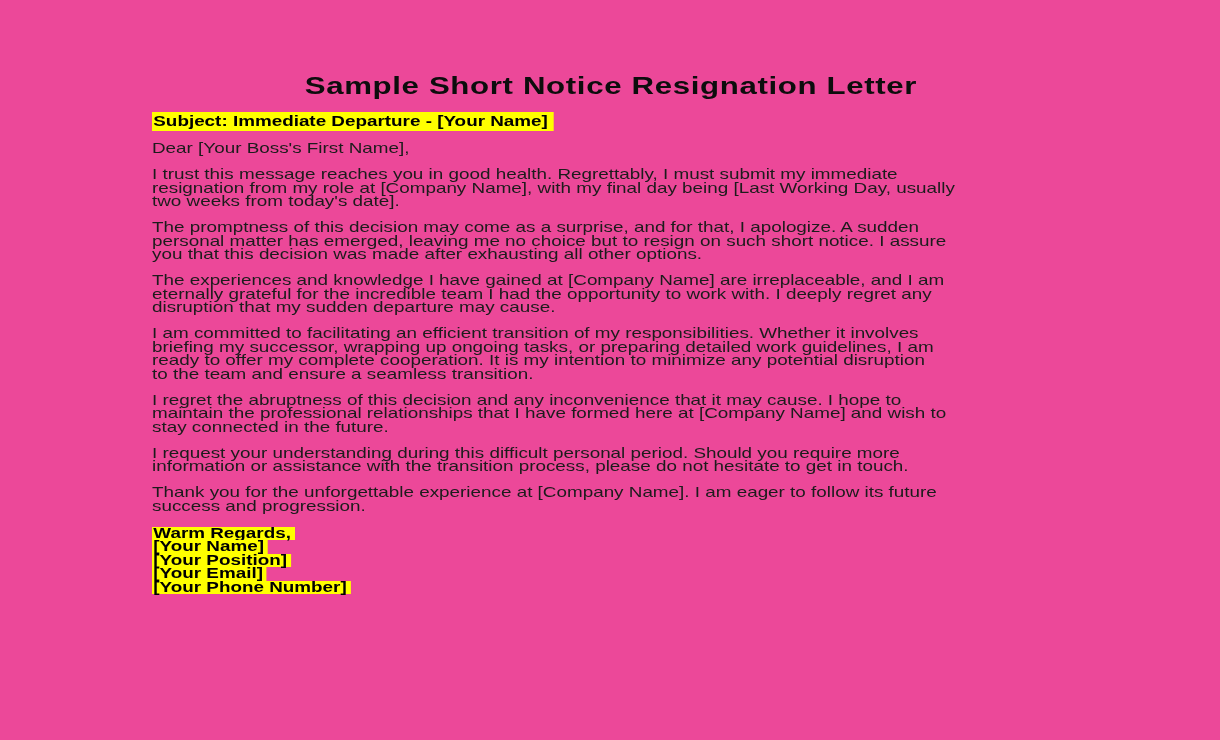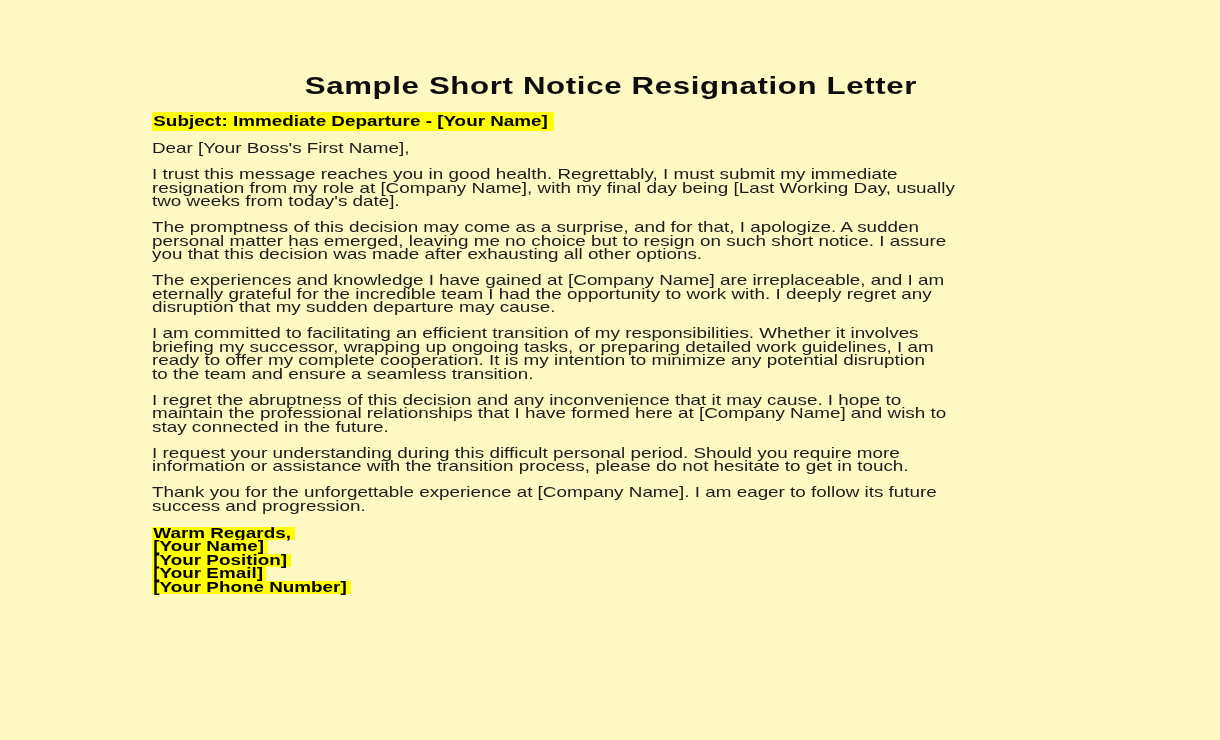--- a/index.html
+++ b/index.html
@@ -5,21 +5,21 @@
   * { margin: 0; padding: 0; box-sizing: border-box; }
   html, body {
     width: 1220px; height: 740px;
     background: #ffffff;
     font-family: "Liberation Sans", sans-serif;
     overflow: hidden;
   }
   .page {
     position: relative;
     width: 1220px; height: 740px;
-    background: #fef9c3;
+    background: #ec4899;
   }
   .doc {
     position: absolute;
     left: 152px; top: 72px;
     width: 706px;
     transform: scaleX(1.30);
     transform-origin: top left;
     color: #1c1c1c;
   }
   .title {

